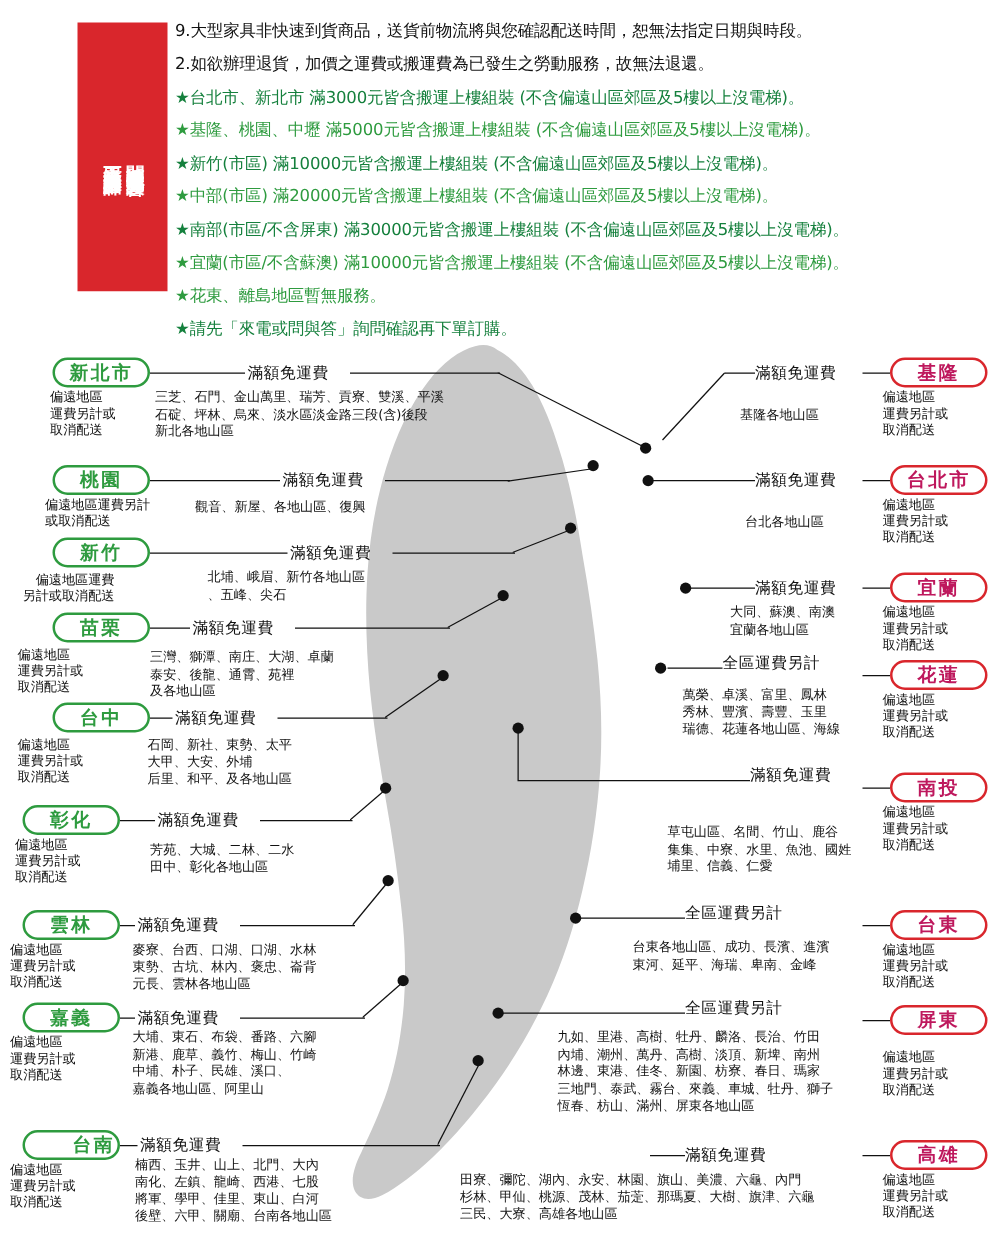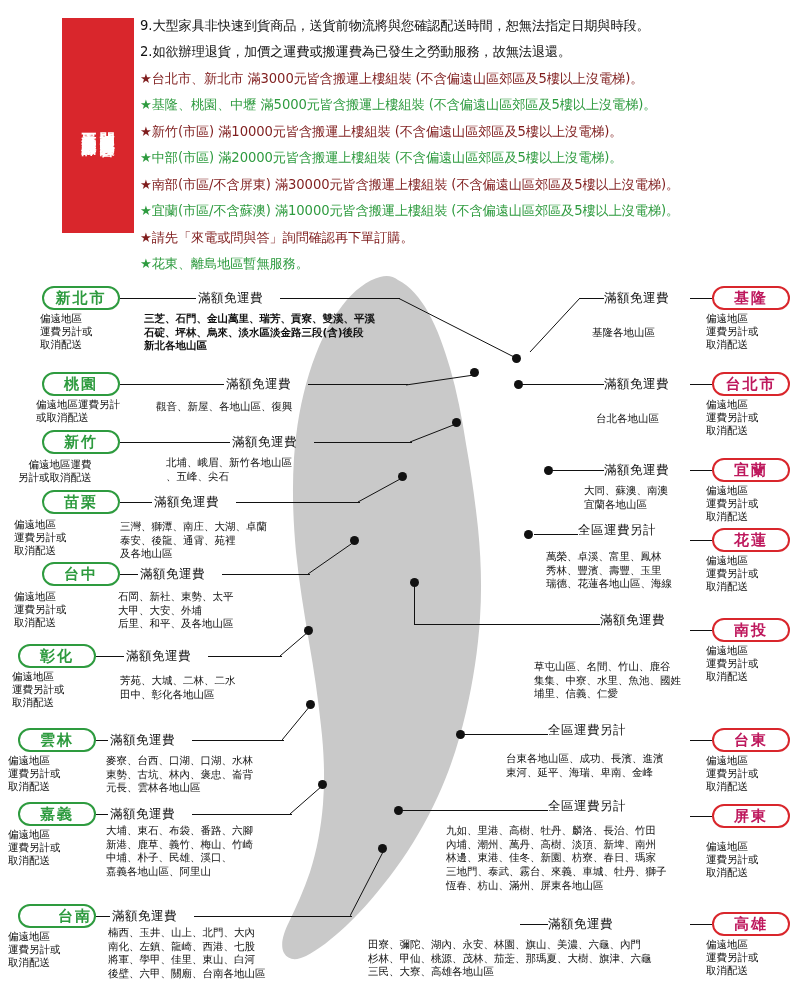--- a/index.html
+++ b/index.html
@@ -42,21 +42,21 @@
   }
   .nline {
     font-size: 13.2px;
     line-height: 1.0;
     height: 26.5px;
     display: flex; align-items: center;
     color: #111;
     white-space: nowrap;
     letter-spacing: -0.1px;
   }
-  .nline.red { color: #7f1d1d; }
+  .nline.red { color: #15803d; }
   .nline.green { color: #2e9b3f; }
 
   
   #map-area { position:absolute; left:0; top:272px; width:800px; height:728px; }
 
   
   #taiwan { position:absolute; left:230px; top:0px; width:330px; height:728px; }
 
   
   .city {
@@ -122,22 +122,22 @@
   </div>
   <div id="notice-lines">
     <div class="nline">9.大型家具非快速到貨商品，送貨前物流將與您確認配送時間，恕無法指定日期與時段。</div>
     <div class="nline">2.如欲辦理退貨，加價之運費或搬運費為已發生之勞動服務，故無法退還。</div>
     <div class="nline red">★台北市、新北市 滿3000元皆含搬運上樓組裝 (不含偏遠山區郊區及5樓以上沒電梯)。</div>
     <div class="nline green">★基隆、桃園、中壢 滿5000元皆含搬運上樓組裝 (不含偏遠山區郊區及5樓以上沒電梯)。</div>
     <div class="nline red">★新竹(市區) 滿10000元皆含搬運上樓組裝 (不含偏遠山區郊區及5樓以上沒電梯)。</div>
     <div class="nline green">★中部(市區) 滿20000元皆含搬運上樓組裝 (不含偏遠山區郊區及5樓以上沒電梯)。</div>
     <div class="nline red">★南部(市區/不含屏東) 滿30000元皆含搬運上樓組裝 (不含偏遠山區郊區及5樓以上沒電梯)。</div>
     <div class="nline green">★宜蘭(市區/不含蘇澳) 滿10000元皆含搬運上樓組裝 (不含偏遠山區郊區及5樓以上沒電梯)。</div>
+    <div class="nline green">★花東、離島地區暫無服務。</div>
     <div class="nline red">★請先「來電或問與答」詢問確認再下單訂購。</div>
-    <div class="nline green">★花東、離島地區暫無服務。</div>
   </div>
 </div>
 
 <div id="map-area">
 
   <svg id="taiwan" viewBox="0 0 330 728">
     <path fill="#c9c9c9" d="
       M168,8
       C180,14 190,26 198,40
       C208,58 214,76 220,96
@@ -170,21 +170,21 @@
   <div class="ln lnh" style="left:280px; top:26px; width:120px;"></div>
   <div class="diag" style="left:398px; top:26px; width:120px; height:62px;">
     <svg width="120" height="62">
         <line x1="0" y1="0" x2="118" y2="60" stroke="#111" stroke-width="1"></line>
       </svg>
   </div>
   <div class="dot" style="left:512px; top:82px;"></div>
   <div class="note" style="left:40px; top:40px; white-space:pre-line;">偏遠地區
 運費另計或
 取消配送</div>
-  <div class="detail" style="left:144px; top:40px; white-space:pre-line;font-weight:bold;">三芝、石門、金山萬里、瑞芳、貢寮、雙溪、平溪
+  <div class="detail" style="left:124px; top:40px; white-space:pre-line;">三芝、石門、金山萬里、瑞芳、貢寮、雙溪、平溪
 石碇、坪林、烏來、淡水區淡金路三段(含)後段
 新北各地山區</div>
 
   <div class="city" style="left:42px; top:100px;">桃園</div>
   <div class="ln lnh" style="left:120px; top:112px; width:104px;"></div>
   <div class="hdr" style="left:226px; top:104px;">滿額免運費</div>
   <div class="ln lnh" style="left:308px; top:112px; width:100px;"></div>
   <div class="diag" style="left:406px; top:100px; width:70px; height:14px;">
     <svg width="70" height="14">
         <line x1="0" y1="12" x2="68" y2="2" stroke="#111" stroke-width="1"></line>

